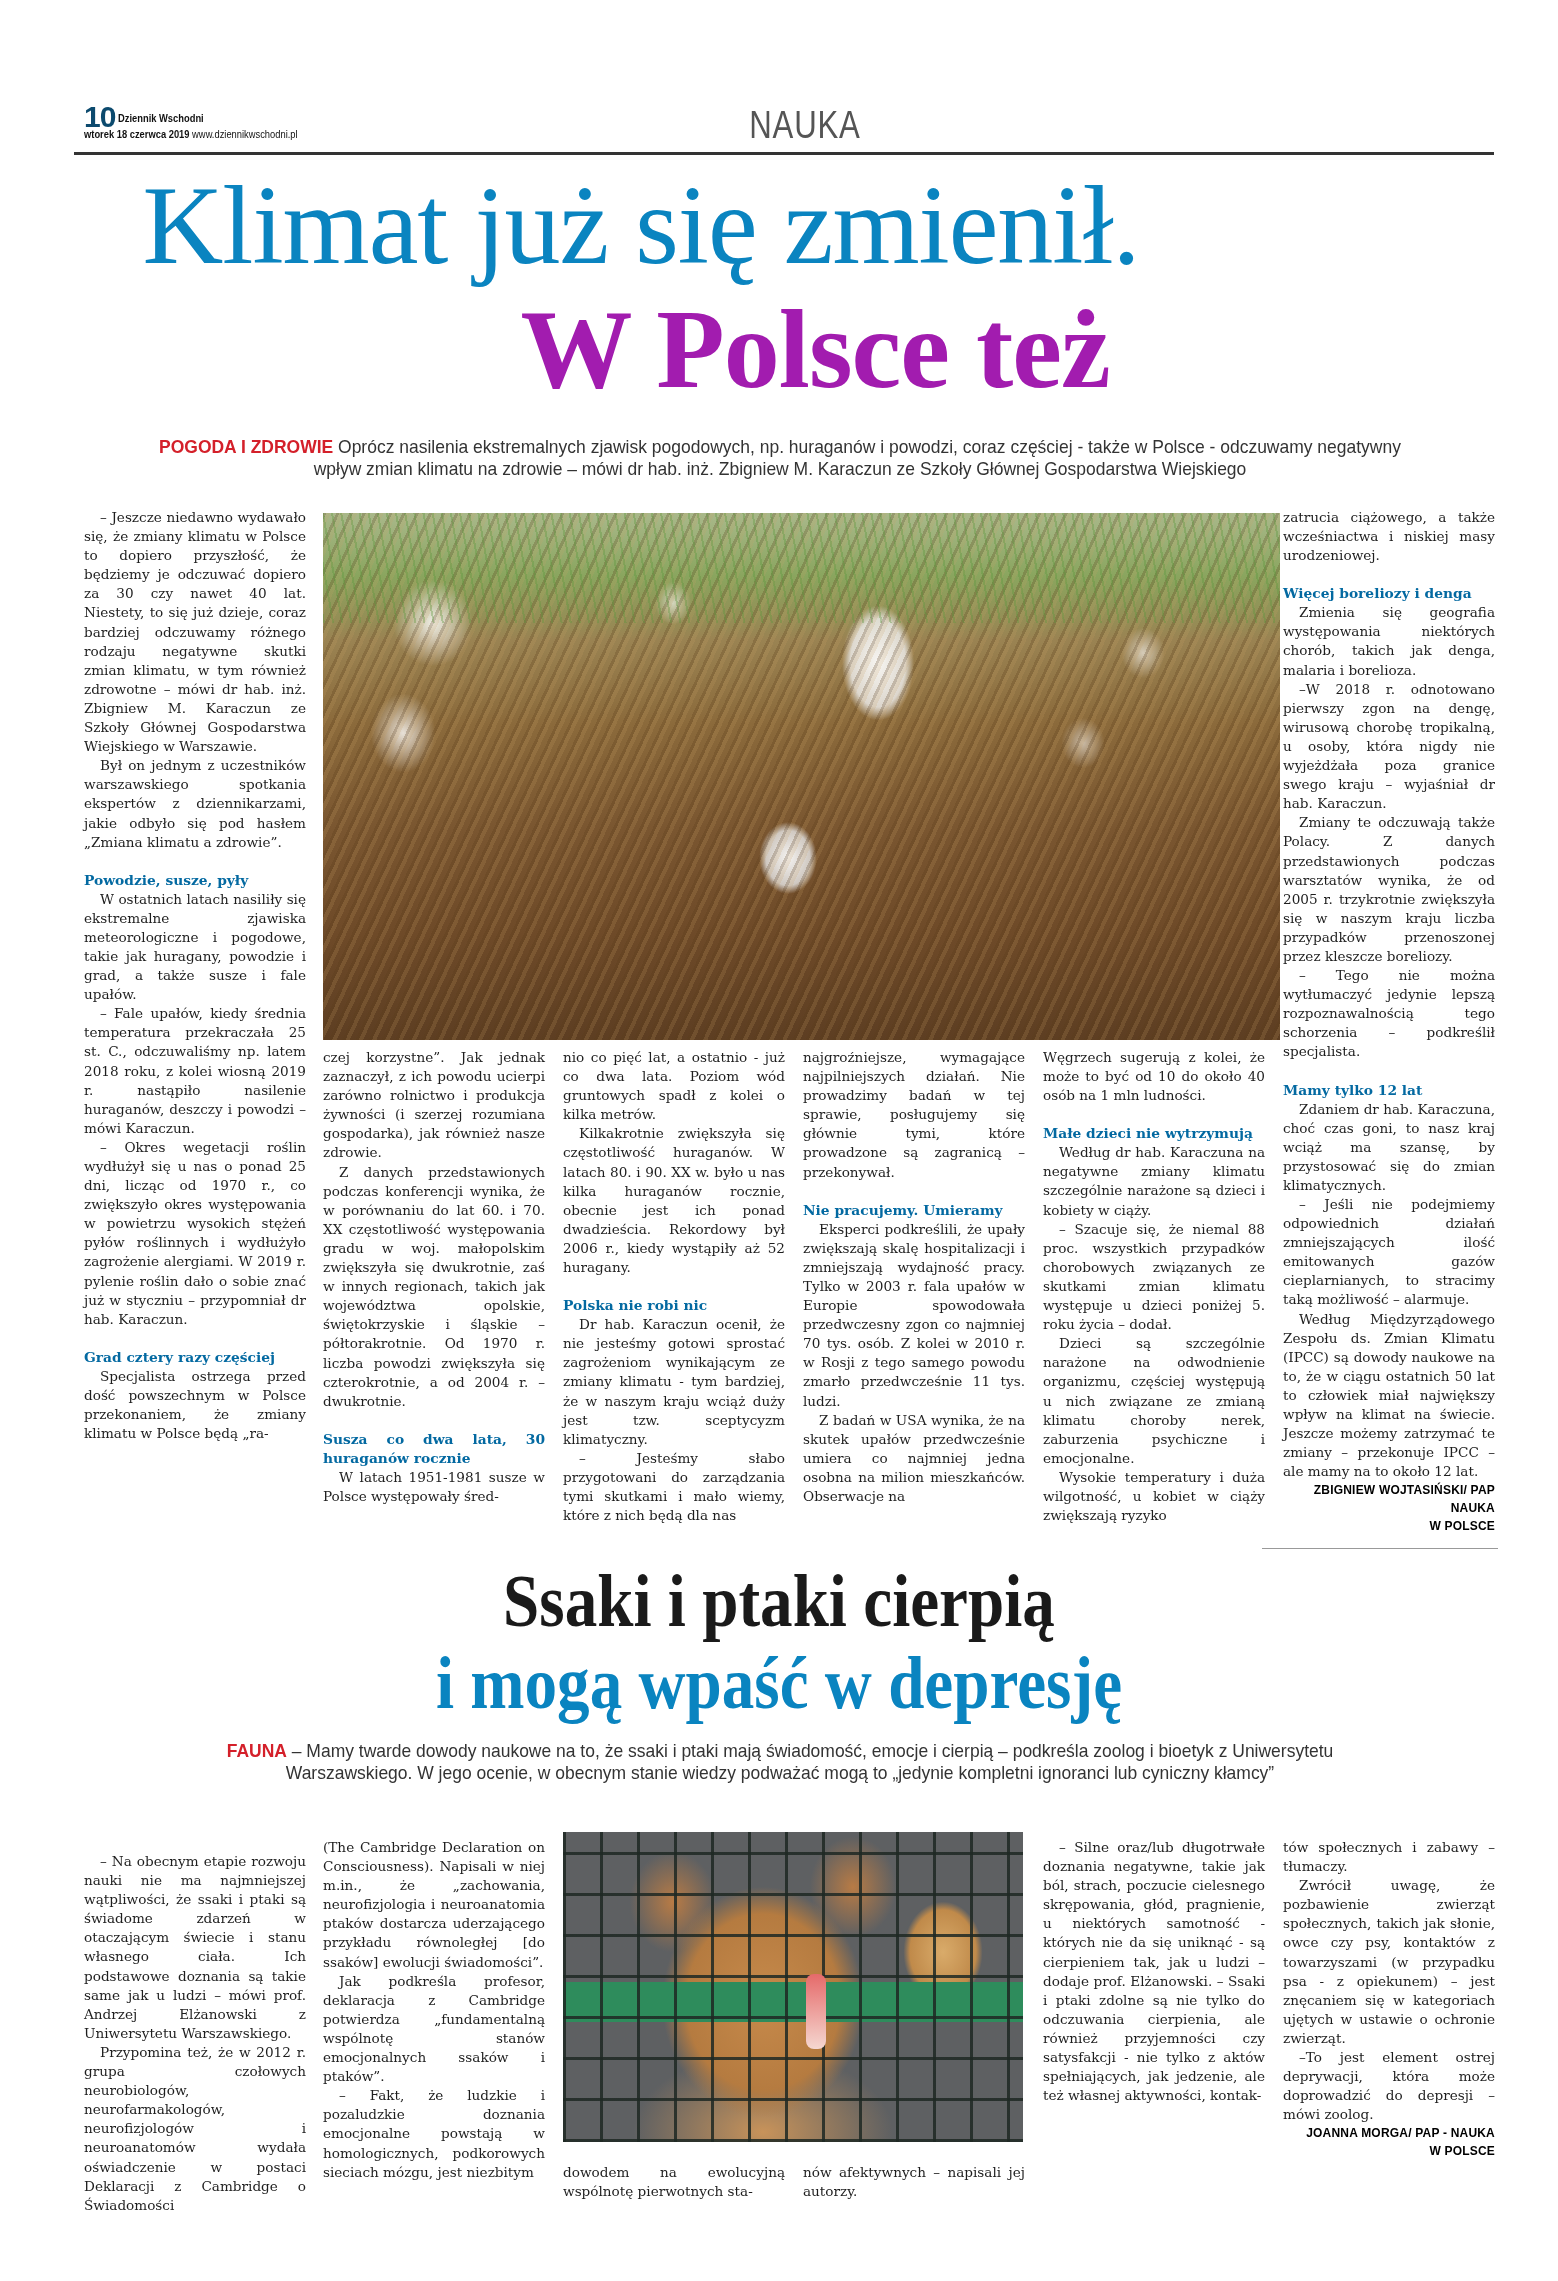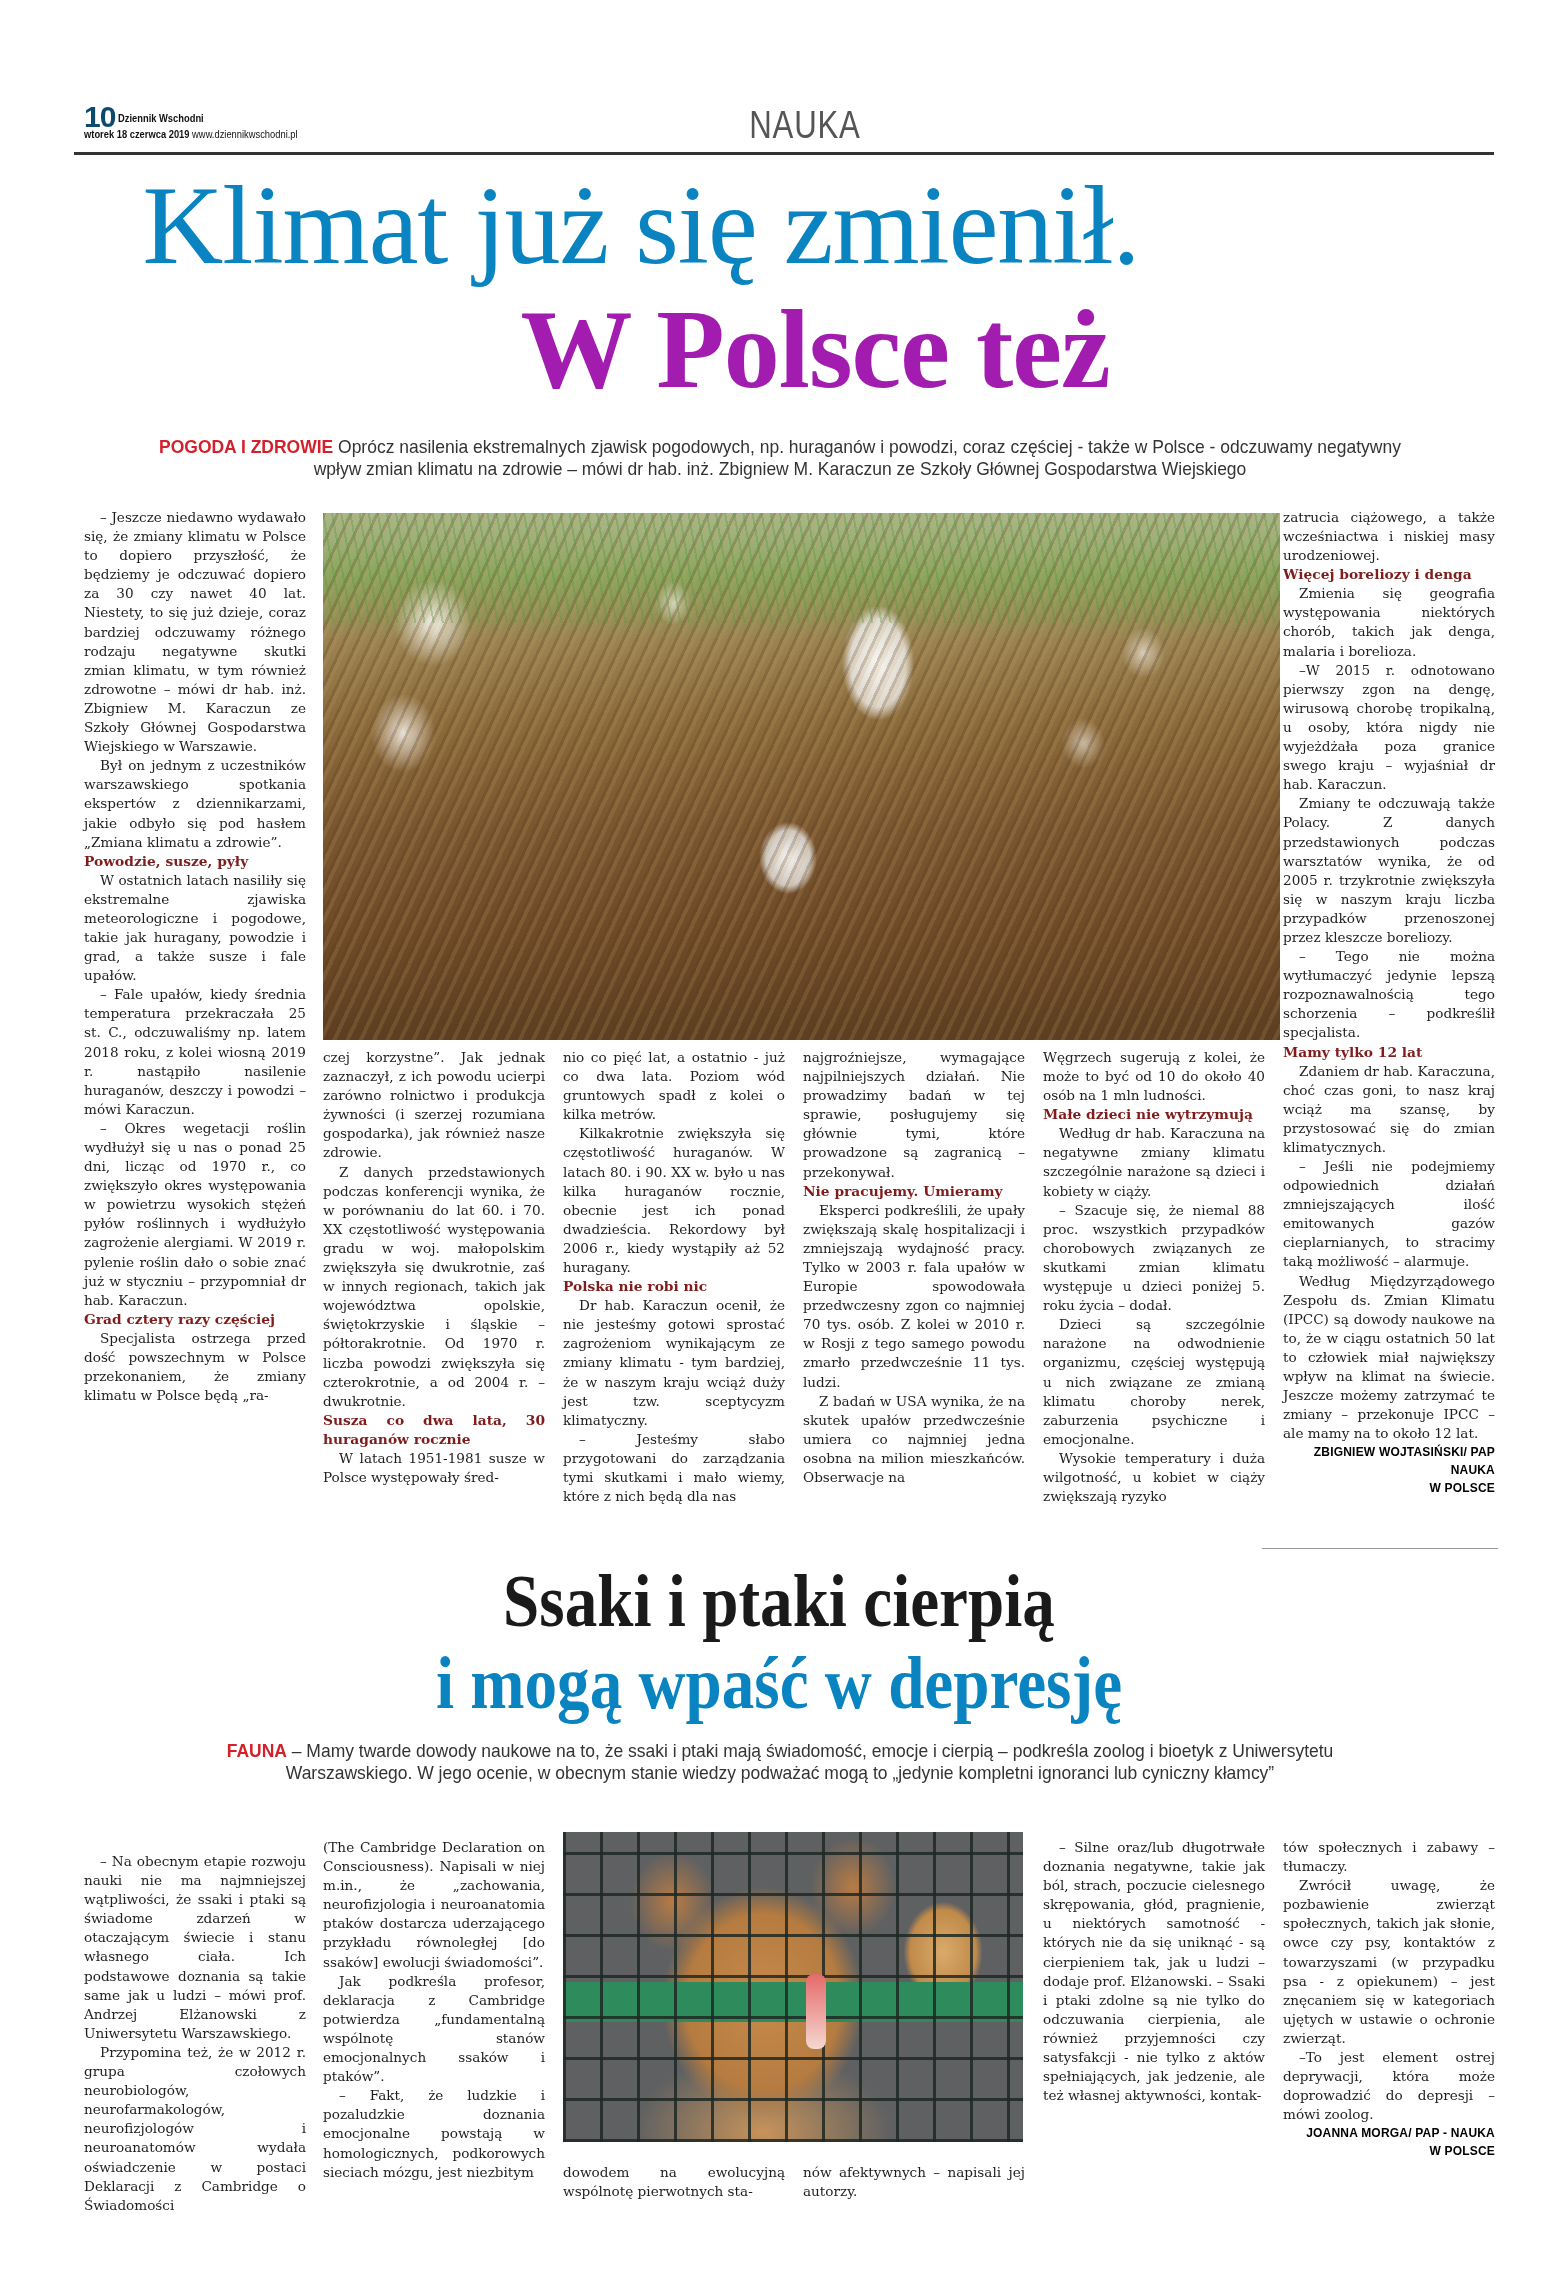--- a/index.html
+++ b/index.html
@@ -20,21 +20,21 @@
     .hl1a { left: 0; top: 166px; width: 1282px; text-align: center; font-family: "Liberation Serif", serif; font-weight: normal; font-size: 112px; line-height: 118px; color: #0a84c0; letter-spacing: -1px; }
     .hl1b { left: 0; top: 290px; width: 1558px; text-align: center; font-family: "Liberation Serif", serif; font-weight: bold; font-size: 112px; line-height: 118px; color: #a21caf; letter-spacing: -1px; margin-left: 36px; }
 
     .lead { left: 100px; top: 436px; width: 1360px; text-align: center; font-family: "Liberation Sans", sans-serif; font-size: 19px; line-height: 22px; color: #333; transform: scaleX(0.92); transform-origin: center; }
     .lead .kicker { color: #d4202a; font-weight: bold; }
 
     
     .col { font-family: "DejaVu Serif", serif; font-size: 13.6px; line-height: 19.1px; text-align: justify; hyphens: manual; color: #1e1e1e; }
     .col p { text-indent: 16px; }
     .col p.noind { text-indent: 0; }
-    .col h4 { font-family: "DejaVu Serif", serif; font-size: 13.8px; font-weight: bold; line-height: 19px; margin-top: 0; color: #7f1d1d; }
+    .col h4 { font-family: "DejaVu Serif", serif; font-size: 13.8px; font-weight: bold; line-height: 19px; margin-top: 19px; color: #0369a1; }
     .byline { font-family: "Liberation Sans", sans-serif; font-weight: bold; font-size: 12px; line-height: 18px; text-align: right; color: #000000; letter-spacing: 0.2px; }
 
     
     .photo { overflow: hidden; }
     .hail { left: 323px; top: 513px; width: 957px; height: 527px;
       background:
         radial-gradient(ellipse 70px 85px at 1090px 268px, rgba(255,255,255,0.97) 0%, rgba(232,238,242,0.95) 60%, rgba(200,210,215,0) 72%),
         radial-gradient(ellipse 50px 80px at 555px 150px, rgba(255,255,255,0.92) 0%, rgba(240,240,240,0.8) 55%, rgba(255,255,255,0) 72%),
         radial-gradient(ellipse 55px 60px at 110px 110px, rgba(255,255,255,0.85) 0%, rgba(255,255,255,0) 72%),
         radial-gradient(ellipse 45px 55px at 80px 220px, rgba(255,255,255,0.8) 0%, rgba(255,255,255,0) 72%),
@@ -136,21 +136,21 @@
   <p>Według dr hab. Karaczuna na negatywne zmiany klimatu szczególnie narażone są dzieci i kobiety w ciąży.</p>
   <p>– Szacuje się, że niemal 88 proc. wszystkich przypadków chorobowych związanych ze skutkami zmian klimatu występuje u dzieci poniżej 5. roku życia – dodał.</p>
   <p>Dzieci są szczególnie narażone na odwodnienie organizmu, częściej występują u nich związane ze zmianą klimatu choroby nerek, zaburzenia psychiczne i emocjonalne.</p>
   <p>Wysokie temperatury i duża wilgotność, u kobiet w ciąży zwiększają ryzyko</p>
 </div>
 
 <div class="abs col" style="left:1283px; top:508px; width:212px;">
   <p class="noind">zatrucia ciążowego, a także wcześniactwa i niskiej masy urodzeniowej.</p>
   <h4>Więcej boreliozy i denga</h4>
   <p>Zmienia się geografia występowania niektórych chorób, takich jak denga, malaria i borelioza.</p>
-  <p>–W 2015 r. odnotowano pierwszy zgon na dengę, wirusową chorobę tropikalną, u osoby, która nigdy nie wyjeżdżała poza granice swego kraju – wyjaśniał dr hab. Karaczun.</p>
+  <p>–W 2018 r. odnotowano pierwszy zgon na dengę, wirusową chorobę tropikalną, u osoby, która nigdy nie wyjeżdżała poza granice swego kraju – wyjaśniał dr hab. Karaczun.</p>
   <p>Zmiany te odczuwają także Polacy. Z danych przedstawionych podczas warsztatów wynika, że od 2005 r. trzykrotnie zwiększyła się w naszym kraju liczba przypadków przenoszonej przez kleszcze boreliozy.</p>
   <p>– Tego nie można wytłumaczyć jedynie lepszą rozpoznawalnością tego schorzenia – podkreślił specjalista.</p>
   <h4>Mamy tylko 12 lat</h4>
   <p>Zdaniem dr hab. Karaczuna, choć czas goni, to nasz kraj wciąż ma szansę, by przystosować się do zmian klimatycznych.</p>
   <p>– Jeśli nie podejmiemy odpowiednich działań zmniejszających ilość emitowanych gazów cieplarnianych, to stracimy taką możliwość – alarmuje.</p>
   <p>Według Międzyrządowego Zespołu ds. Zmian Klimatu (IPCC) są dowody naukowe na to, że w ciągu ostatnich 50 lat to człowiek miał największy wpływ na klimat na świecie. Jeszcze możemy zatrzymać te zmiany – przekonuje IPCC – ale mamy na to około 12 lat.</p>
   <div class="byline">
     <div>ZBIGNIEW WOJTASIŃSKI/ PAP NAUKA</div>
     <div>W POLSCE</div>
   </div>

